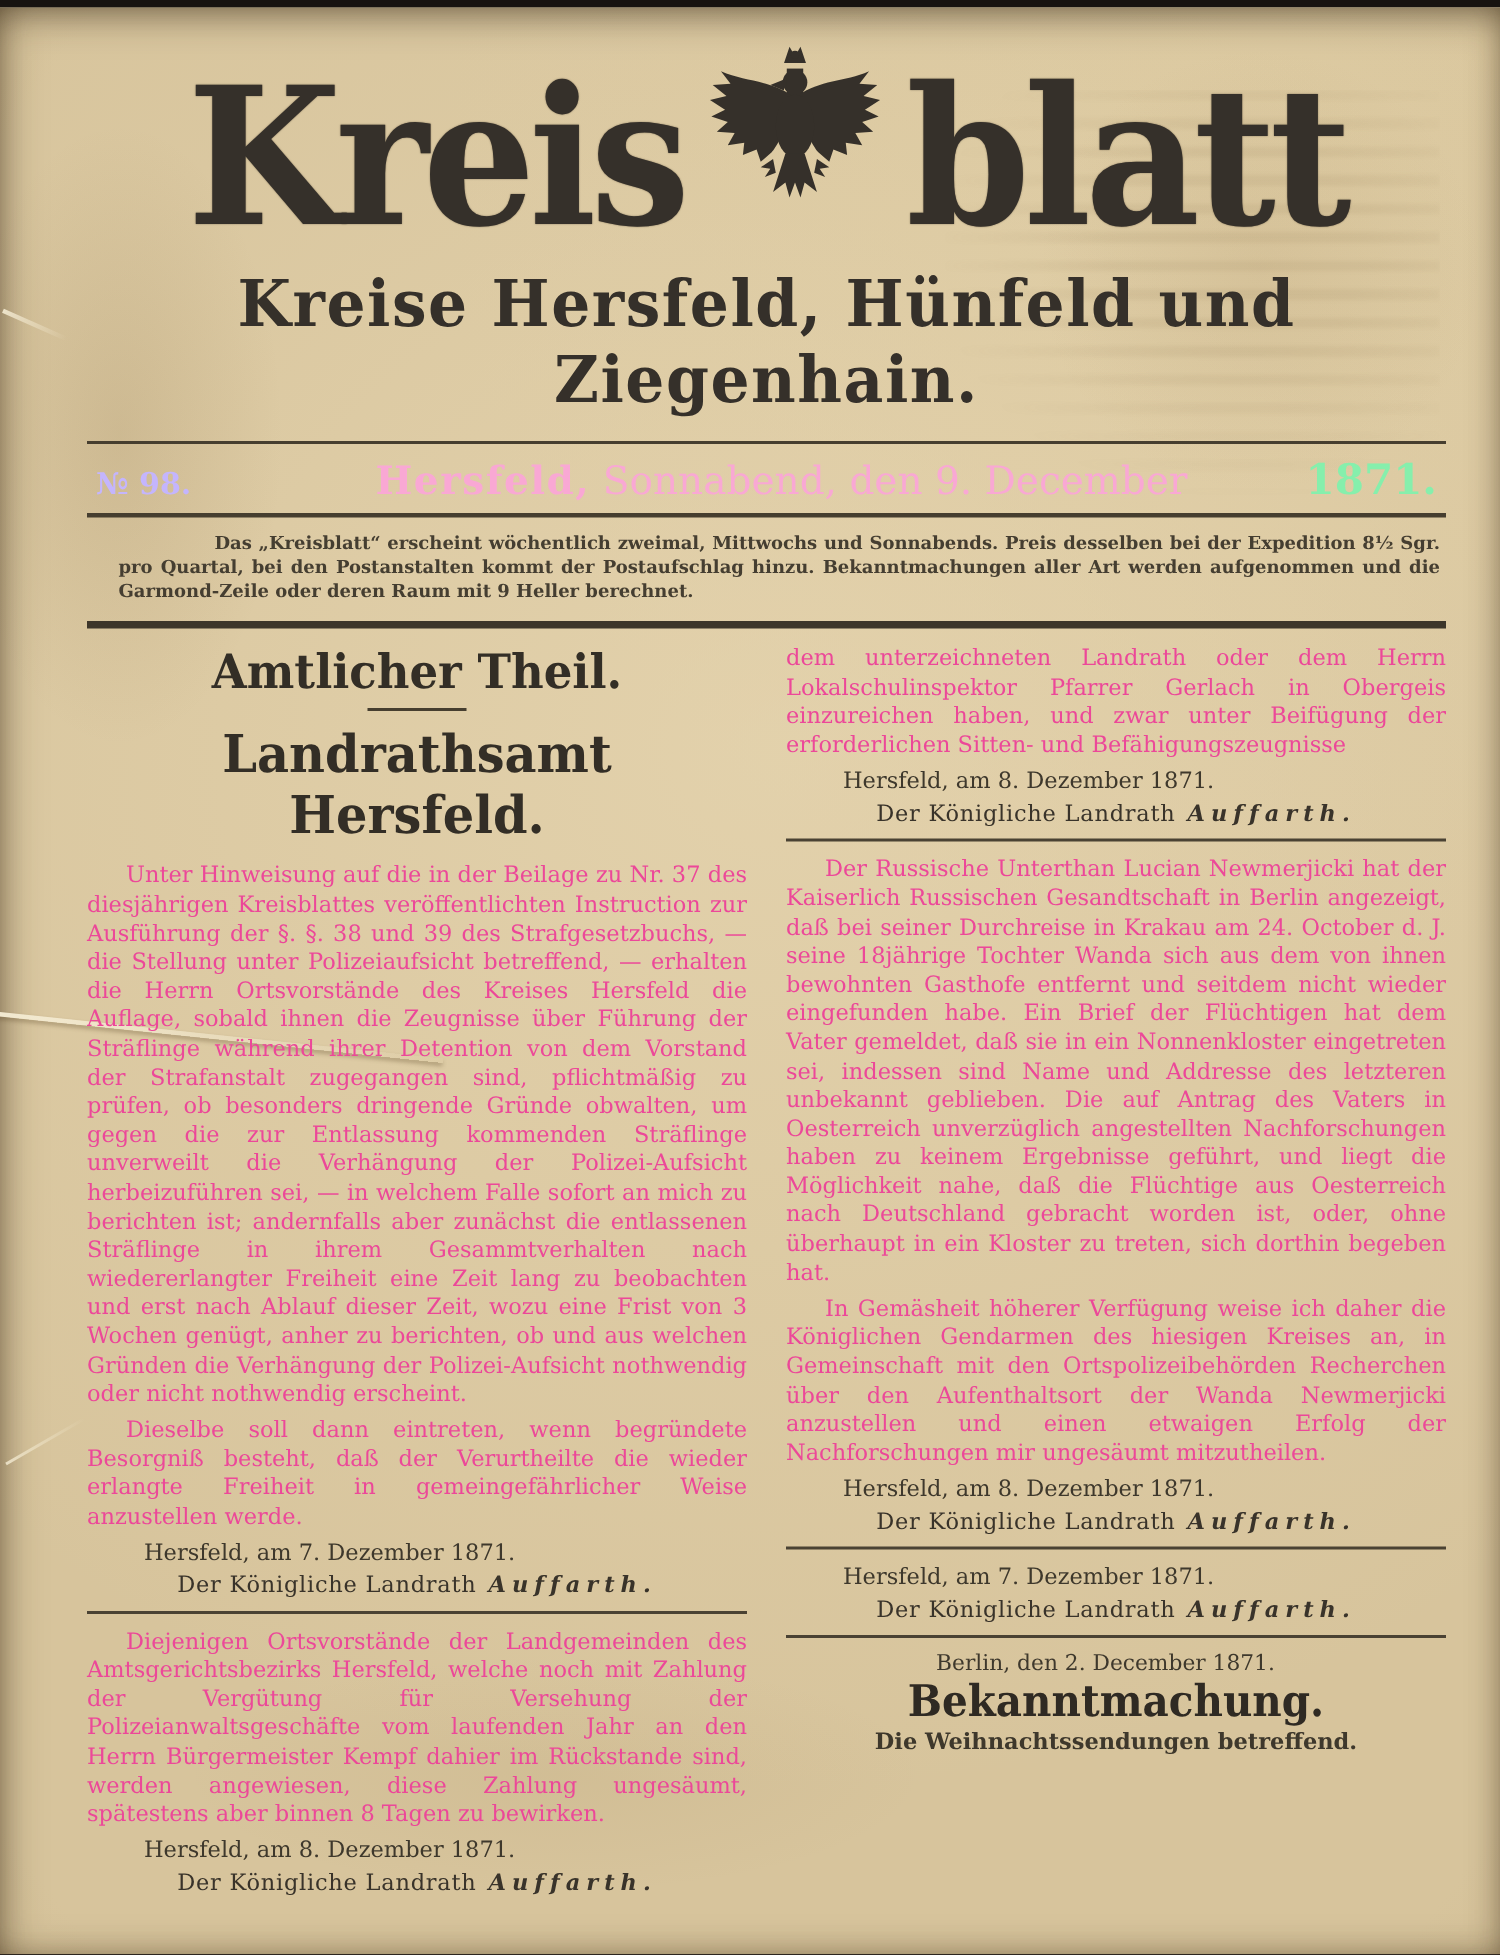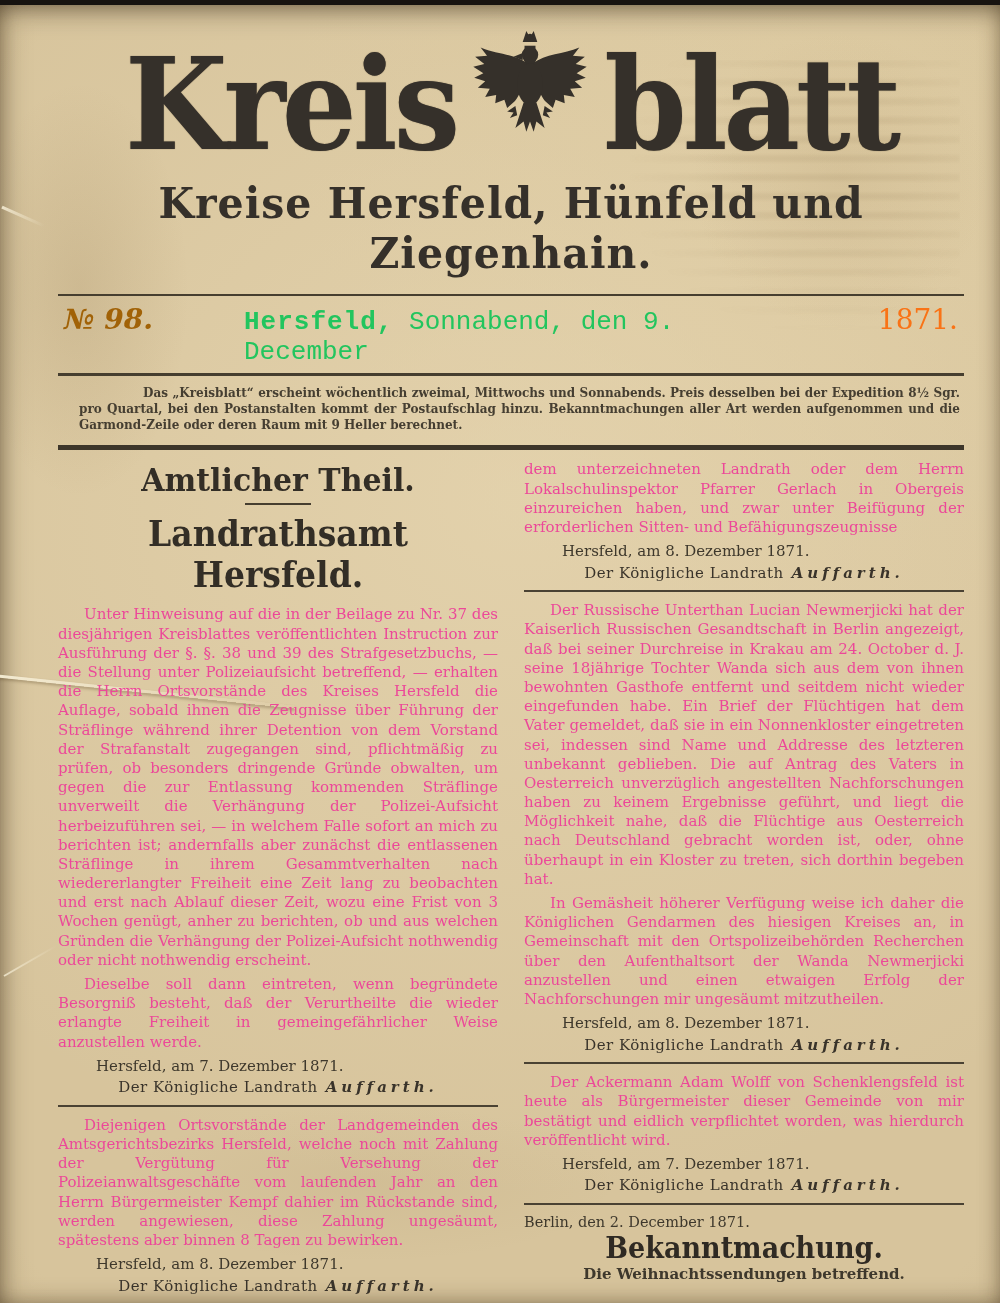--- a/index.html
+++ b/index.html
@@ -52,24 +52,24 @@
     margin-top:14px;letter-spacing:1px;transform:scaleY(1.05);
   }
   .rule{border:0;border-top:2px solid #463e2f;margin:0;}
   .rule-thin{border-top-width:2px;}
   .rule-mid{border-top-width:3px;}
   .rule-thick{border-top-width:5px;border-top-color:#3d362a;}
   .mastrow{
     display:flex;align-items:baseline;justify-content:space-between;
     padding:7px 6px 6px 6px;
   }
-  .issue-no{font-size:28px;font-weight:bold;font-style:italic;color:#a16207;flex:0 0 180px;}
-  .mast-center{font-size:26px;color:#22c55e;text-align:left;flex:1;font-family:Liberation Mono, monospace;}
+  .issue-no{font-size:20px;font-weight:bold;color:#c4b5fd;flex:0 0 180px;}
+  .mast-center{font-size:26px;color:#f9a8d4;text-align:center;flex:1;}
   .mast-place{font-weight:bold;letter-spacing:1px;}
-  .mast-year{font-size:28px;font-weight:normal;color:#f97316;flex:0 0 160px;text-align:right;}
+  .mast-year{font-size:28px;font-weight:bold;color:#86efac;flex:0 0 160px;text-align:right;}
   .imprint{
     margin:10px 4px 12px 21px;font-size:12px;line-height:1.32;font-weight:bold;
     color:#453e31;text-align:justify;text-indent:64px;
   }
 
   
   .columns{display:flex;gap:26px;margin-top:10px;}
   .col{flex:1 1 0;min-width:0;}
   .sec-head{
     text-align:center;font-size:30px;font-weight:bold;color:#332e26;
@@ -82,21 +82,21 @@
   }
   .para{
     font-size:15px;line-height:1.28;text-align:justify;text-indent:26px;
     margin:0 0 5px 0;color:#ec4899;
   }
   .dateline{font-size:15px;line-height:1.3;padding-left:38px;margin:2px 0;color:#3e382c;}
   .sig{font-size:15px;line-height:1.3;text-align:center;margin:1px 0 6px 0;color:#39332a;}
   .sig .sig-name{font-weight:bold;letter-spacing:4px;margin-left:8px;font-style:italic;}
   .sig .sig-pre{font-weight:normal;letter-spacing:.5px;}
   .art-rule{border:0;border-top:2px solid #4a4233;margin:7px 0 9px 0;}
-  .berlin-line{font-size:14.5px;text-align:left;padding-right:14px;margin:4px 0 2px 0;color:#3e382c;}
+  .berlin-line{font-size:14.5px;text-align:center;padding-right:14px;margin:4px 0 2px 0;color:#3e382c;}
   .ann-head{text-align:center;font-size:27px;font-weight:bold;color:#2f2a23;margin:2px 0 2px 0;transform:scaleY(1.08);}
   .ann-sub{text-align:center;font-size:15px;font-weight:bold;margin:0 0 3px 0;color:#3e382c;}
 </style>
 </head>
 <body>
 
 <div class="page">
   <div class="paper"></div>
   <div class="stain stain1"></div>
   <div class="stain stain2"></div>
@@ -164,21 +164,20 @@
         <div class="dateline">Hersfeld, am 8. Dezember 1871.</div>
         <div class="sig"><span class="sig-pre">Der Königliche Landrath</span><span class="sig-name">Auffarth.</span></div>
         <hr class="art-rule">
 
         <p class="para">Der Russische Unterthan Lucian Newmerjicki hat der Kaiserlich Russischen Gesandtschaft in Berlin angezeigt, daß bei seiner Durchreise in Krakau am 24. October d. J. seine 18jährige Tochter Wanda sich aus dem von ihnen bewohnten Gasthofe entfernt und seitdem nicht wieder eingefunden habe.  Ein Brief der Flüchtigen hat dem Vater gemeldet, daß sie in ein Nonnenkloster eingetreten sei, indessen sind Name und Addresse des letzteren unbekannt geblieben.  Die auf Antrag des Vaters in Oesterreich unverzüglich angestellten Nachforschungen haben zu keinem Ergebnisse geführt, und liegt die Möglichkeit nahe, daß die Flüchtige aus Oesterreich nach Deutschland gebracht worden ist, oder, ohne überhaupt in ein Kloster zu treten, sich dorthin begeben hat.</p>
         <p class="para">In Gemäsheit höherer Verfügung weise ich daher die Königlichen Gendarmen des hiesigen Kreises an, in Gemeinschaft mit den Ortspolizeibehörden Recherchen über den Aufenthaltsort der Wanda Newmerjicki anzustellen und einen etwaigen Erfolg der Nachforschungen mir ungesäumt mitzutheilen.</p>
         <div class="dateline">Hersfeld, am 8. Dezember 1871.</div>
         <div class="sig"><span class="sig-pre">Der Königliche Landrath</span><span class="sig-name">Auffarth.</span></div>
         <hr class="art-rule">
 
-        <p class="para">Der Ackermann Adam Wolff von Schenklengsfeld ist heute als Bürgermeister dieser Gemeinde von mir bestätigt und eidlich verpflichtet worden, was hierdurch veröffentlicht wird.</p>
         <div class="dateline">Hersfeld, am 7. Dezember 1871.</div>
         <div class="sig"><span class="sig-pre">Der Königliche Landrath</span><span class="sig-name">Auffarth.</span></div>
         <hr class="art-rule">
 
         <div class="berlin-line">Berlin, den 2. December 1871.</div>
         <div class="ann-head">Bekanntmachung.</div>
         <div class="ann-sub">Die Weihnachtssendungen betreffend.</div>
 
       </div>
 

